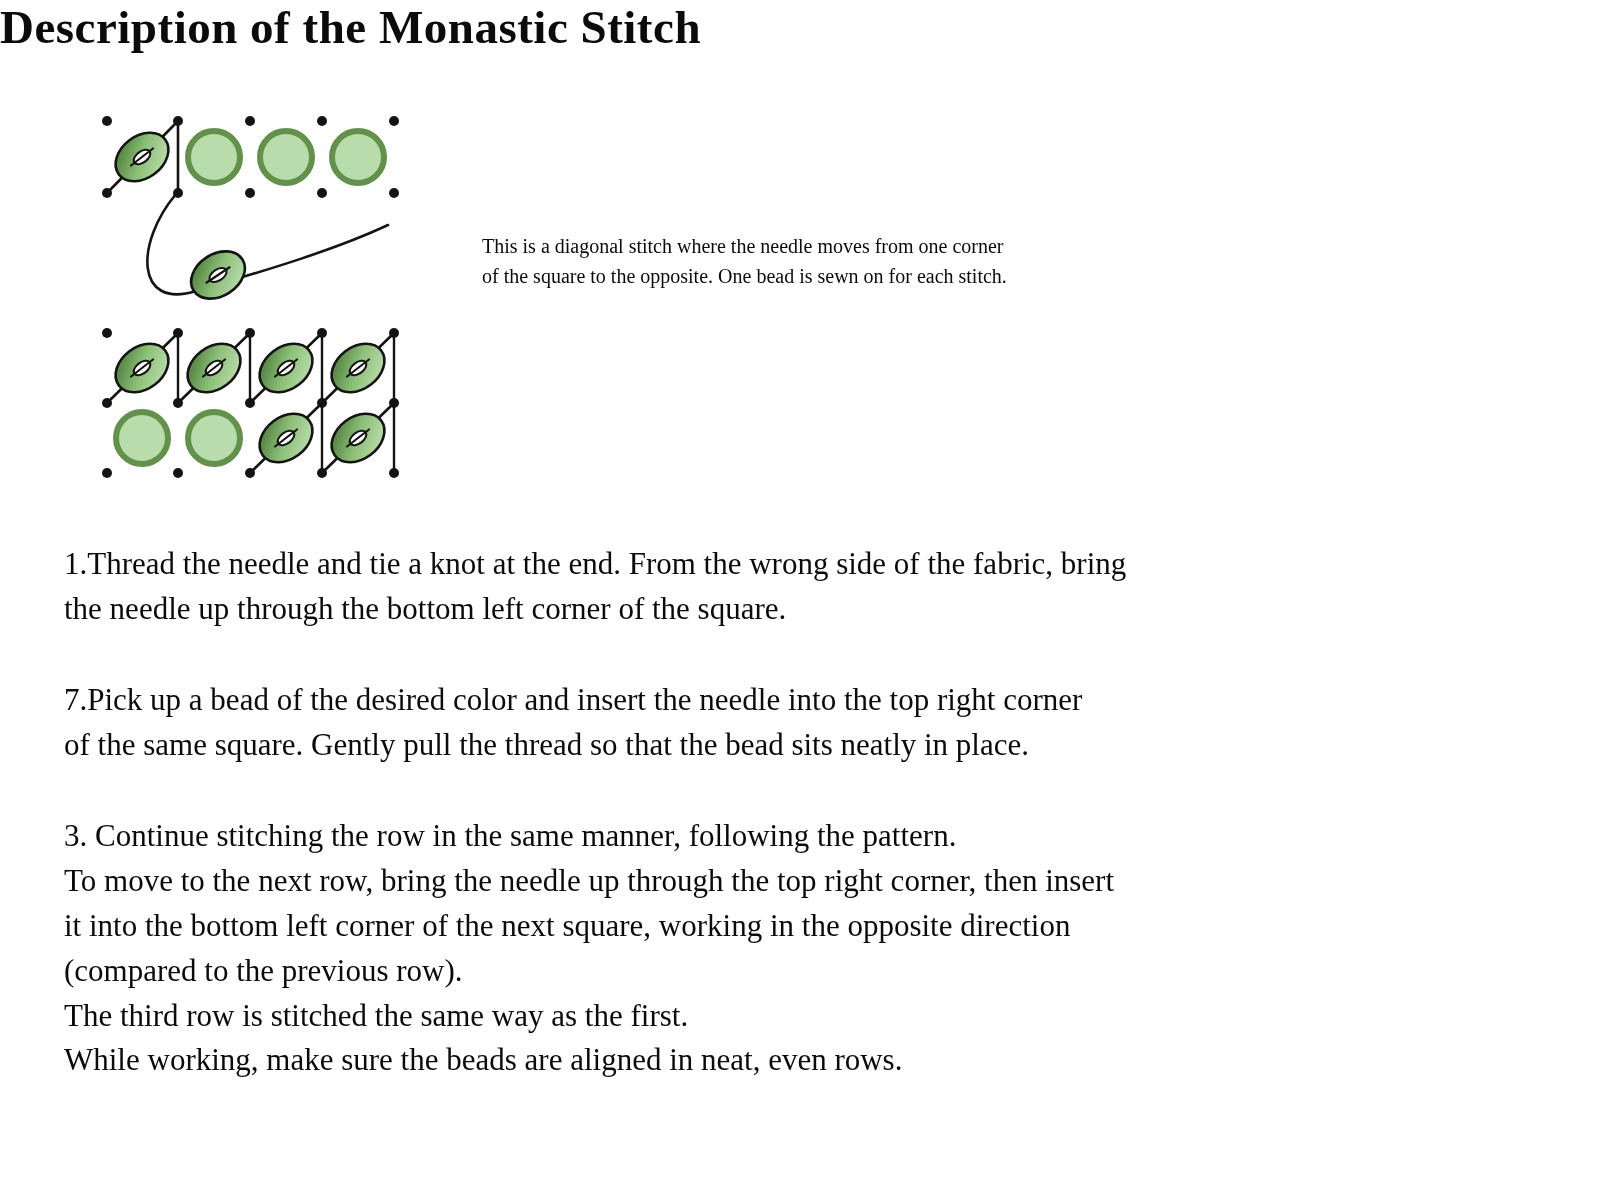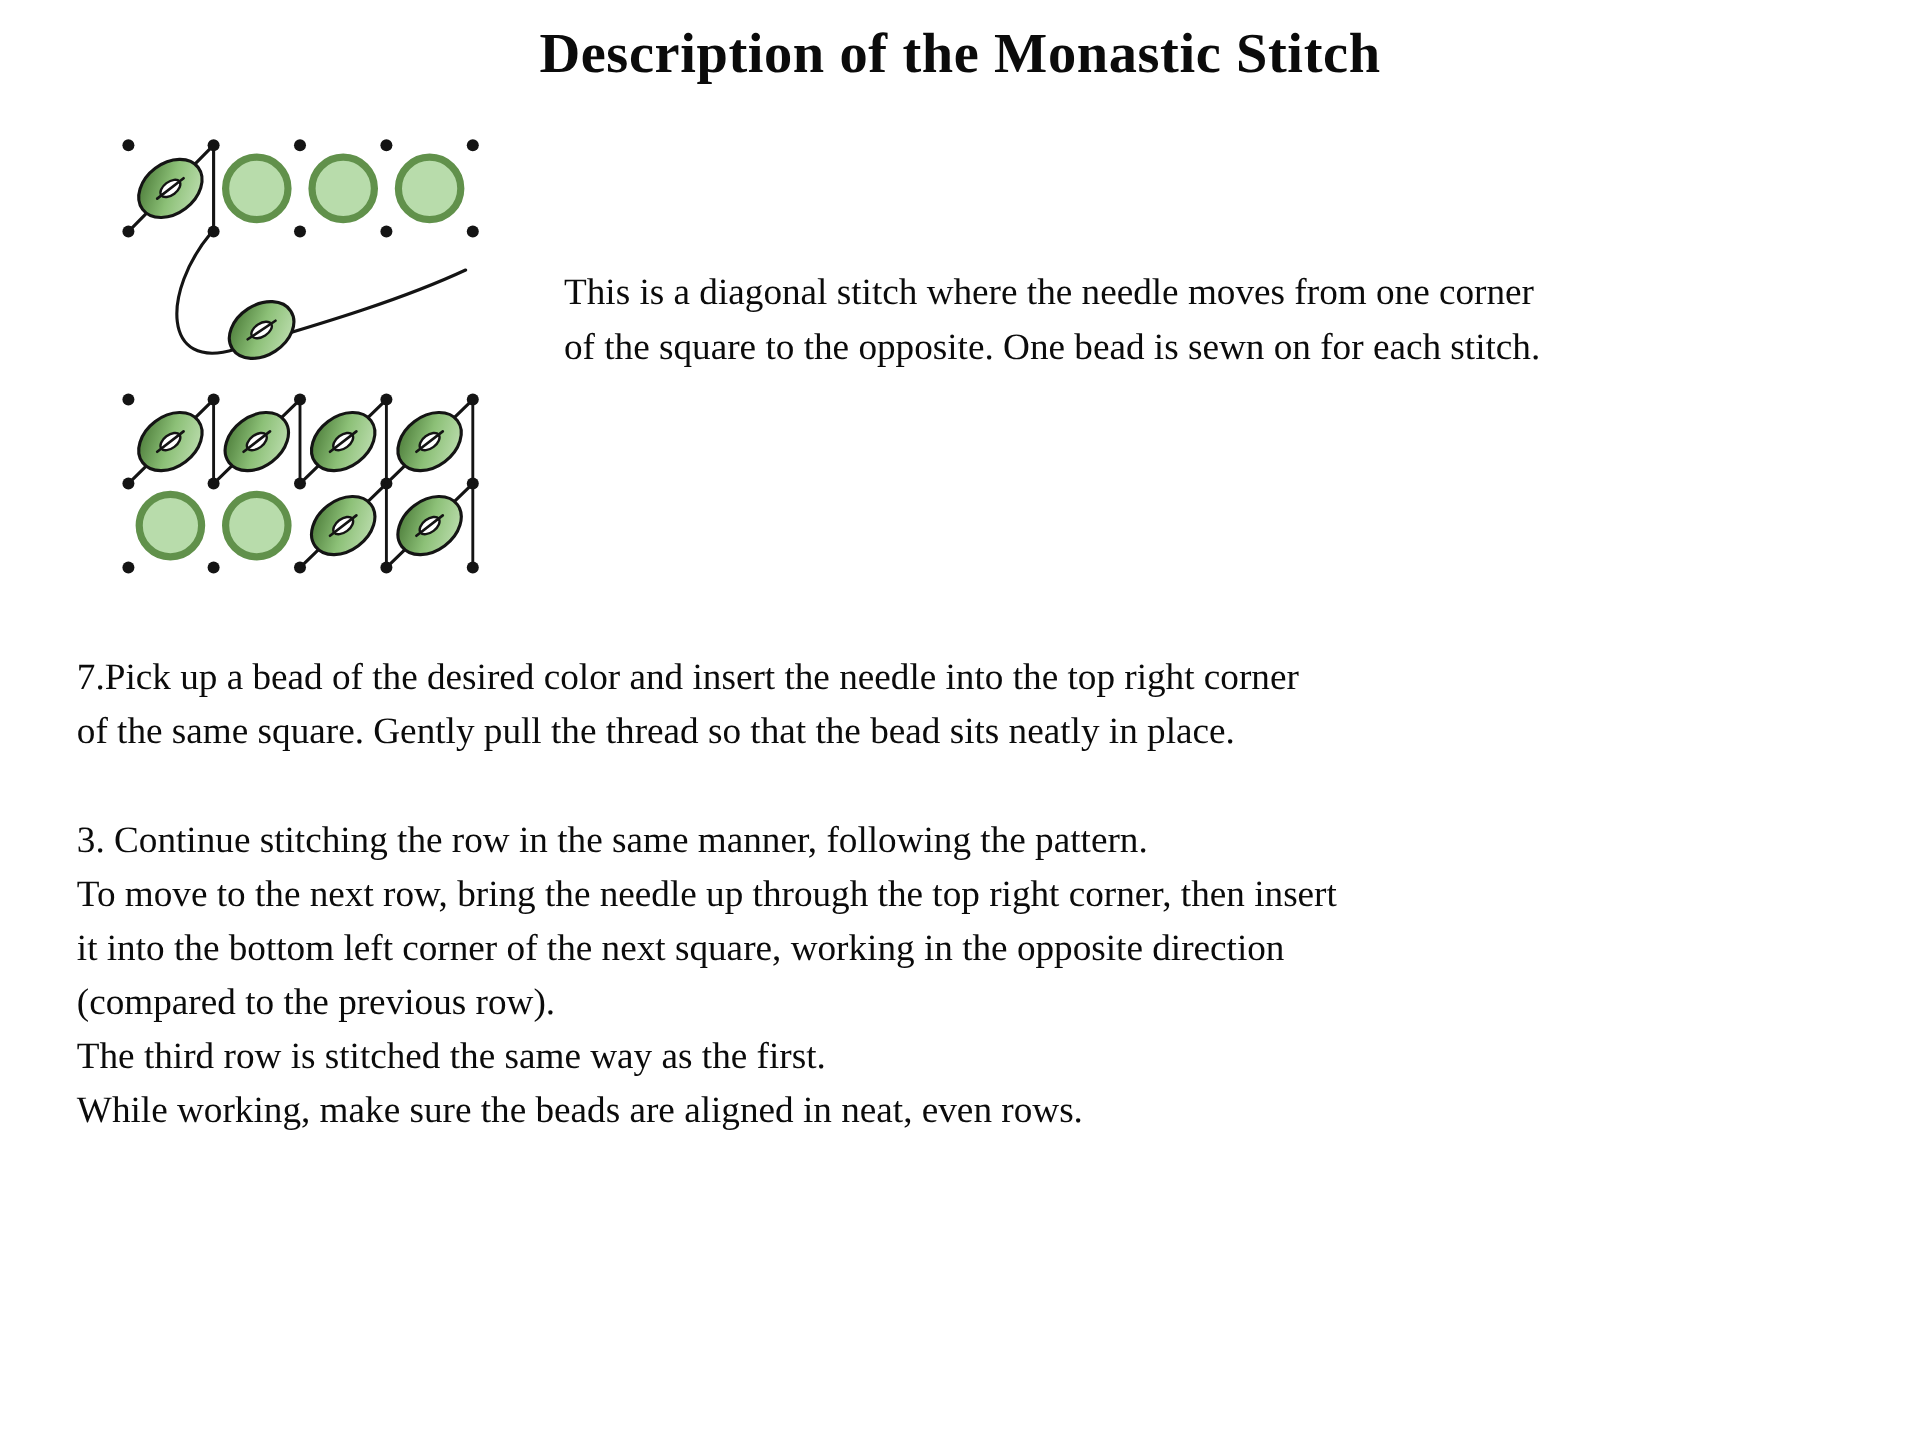--- a/index.html
+++ b/index.html
@@ -11,41 +11,40 @@
     position: relative;
     width: 1600px;
     height: 1200px;
     background: #ffffff;
     font-family: "Liberation Serif", serif;
     color: #0b0b0b;
     overflow: hidden;
   }
   .title {
     margin: 0;
-    padding-top: 18px;
-    text-align: center;
+    text-align: left;
     font-size: 47px;
     font-weight: 700;
     letter-spacing: 0.5px;
   }
   .diagram {
     position: absolute;
     left: 80px;
     top: 98px;
     width: 340px;
     height: 400px;
     margin: 0;
   }
   .intro {
     position: absolute;
     left: 466px;
     top: 216px;
     width: 1060px;
-    margin: 4px;
-    font-size: 31px;
+    margin: 16px;
+    font-size: 20px;
     line-height: 1.48;
     white-space: pre-line;
   }
   .steps {
     position: absolute;
     left: 64px;
     top: 542px;
     width: 1470px;
   }
   .step {
@@ -151,20 +150,22 @@
         <use href="#beadBody" transform="translate(206,340)"></use>
         <use href="#beadBody" transform="translate(278,340)"></use>
       </g>
     </svg>
   </figure>
 
   <p class="intro">This is a diagonal stitch where the needle moves from one corner
 of the square to the opposite. One bead is sewn on for each stitch.</p>
 
   <div class="steps">
+    <p class="step">1.Thread the needle and tie a knot at the end. From the wrong side of the fabric, bring
+the needle up through the bottom left corner of the square.</p>
     <p class="step">7.Pick up a bead of the desired color and insert the needle into the top right corner
 of the same square. Gently pull the thread so that the bead sits neatly in place.</p>
     <p class="step">3. Continue stitching the row in the same manner, following the pattern.
 To move to the next row, bring the needle up through the top right corner, then insert
 it into the bottom left corner of the next square, working in the opposite direction
 (compared to the previous row).
 The third row is stitched the same way as the first.
 While working, make sure the beads are aligned in neat, even rows.</p>
   </div>
 

